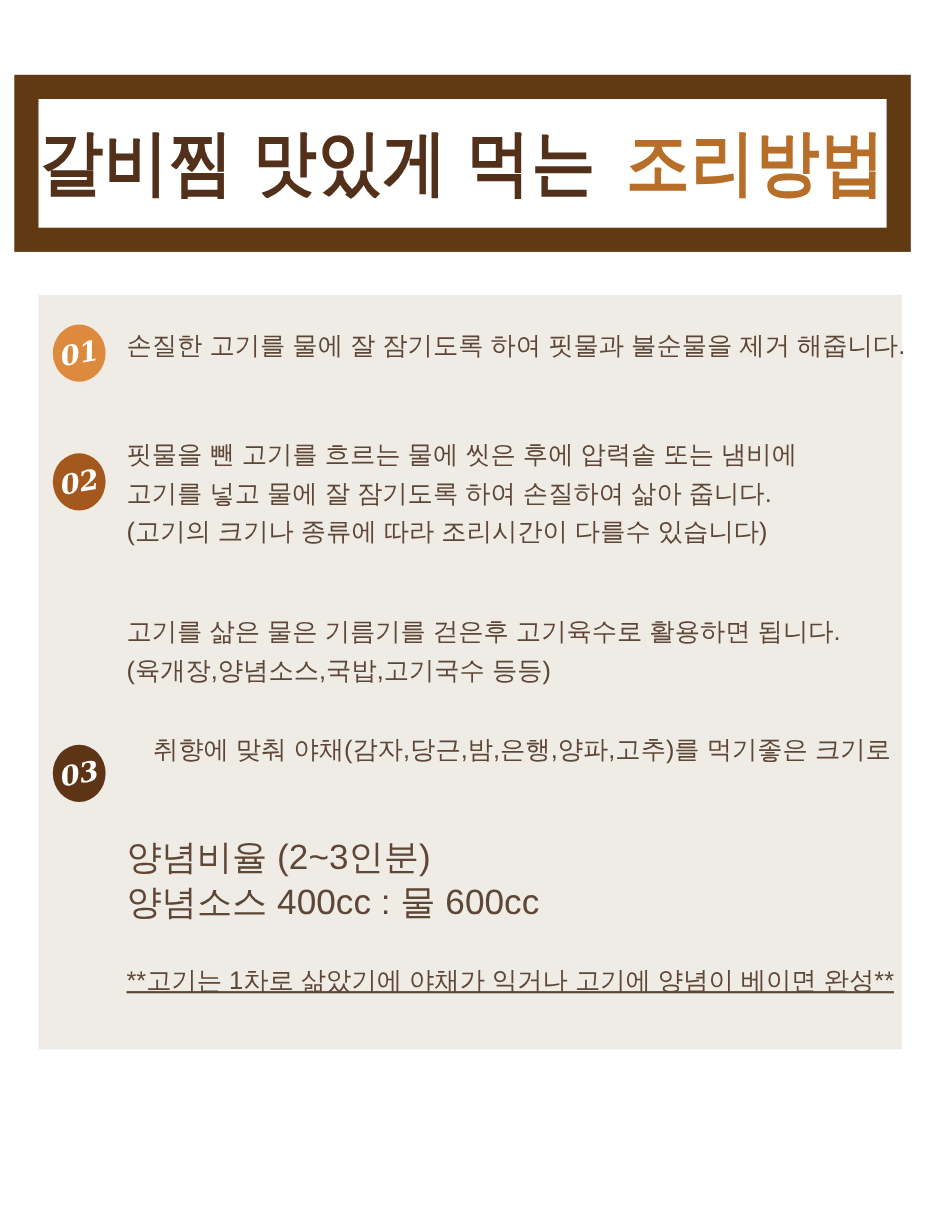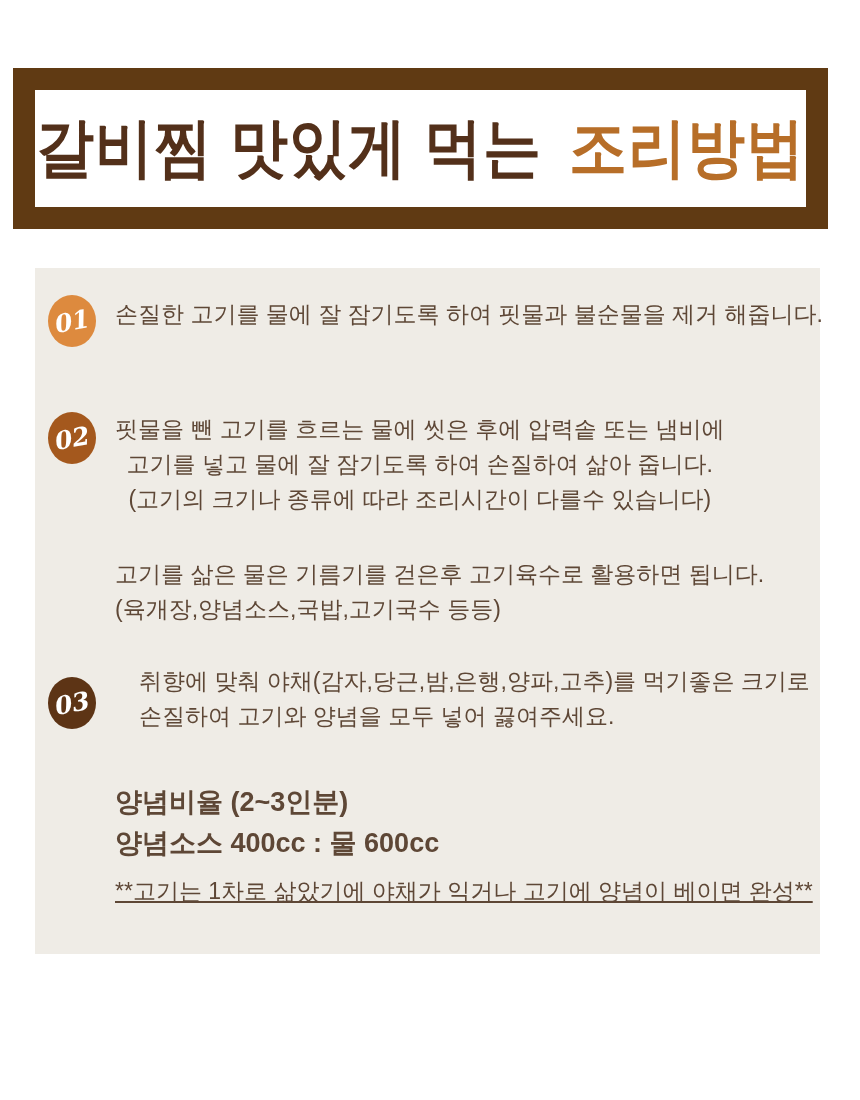--- a/index.html
+++ b/index.html
@@ -18,24 +18,24 @@
   .badge { position:absolute; left:13px; width:48px; height:52px; border-radius:50%;
            display:flex; align-items:center; justify-content:center; }
   .badge-num { color:#ffffff; font-family:"DejaVu Serif", serif; font-style:italic; font-weight:bold;
                font-size:25px; transform:rotate(-10deg); }
   .badge-1 { top:27px; }
   .badge-2 { top:144px; }
   .badge-3 { top:409px; }
 
   .textblock { position:absolute; left:80px; font-size:23px; line-height:35px; white-space:nowrap; }
   .tb-step1 { top:29px; }
-  .tb-step2 { top:144px;text-align:center; }
+  .tb-step2 { top:128px; }
   .tb-step2-extra { top:289px; }
   .tb-step3 { top:396px;margin-left:24px; }
-  .tb-seasoning { top:514px; font-size:27px; line-height:41px; font-weight:bold; }
+  .tb-seasoning { top:491px; font-size:32px; line-height:41px; font-weight:normal; }
   .tb-note { top:606px;text-decoration:underline; }
 </style>
 </head>
 <body>
 
 <div class="page">
 
   <div class="banner" style="background-color: rgb(96, 58, 19);">
     <div class="banner-inner">
       <span class="title-part" style="color: rgb(83, 48, 26);">갈비찜 맛있게 먹는</span>
@@ -63,21 +63,20 @@
     <div class="textblock tb-step2-extra">
       <div>고기를 삶은 물은 기름기를 걷은후 고기육수로 활용하면 됩니다.</div>
       <div>(육개장,양념소스,국밥,고기국수 등등)</div>
     </div>
 
     <div class="badge badge-3" style="background-color: rgb(93, 52, 21);">
       <span class="badge-num">03</span>
     </div>
     <div class="textblock tb-step3">
       <div>취향에 맞춰 야채(감자,당근,밤,은행,양파,고추)를 먹기좋은 크기로</div>
-      <div>손질하여 고기와 양념을 모두 넣어 끓여주세요.</div>
     </div>
 
     <div class="textblock tb-seasoning">
       <div>양념비율 (2~3인분)</div>
       <div>양념소스 400cc : 물 600cc</div>
     </div>
 
     <div class="textblock tb-note">**고기는 1차로 삶았기에 야채가 익거나 고기에 양념이 베이면 완성**</div>
 
   </div>

